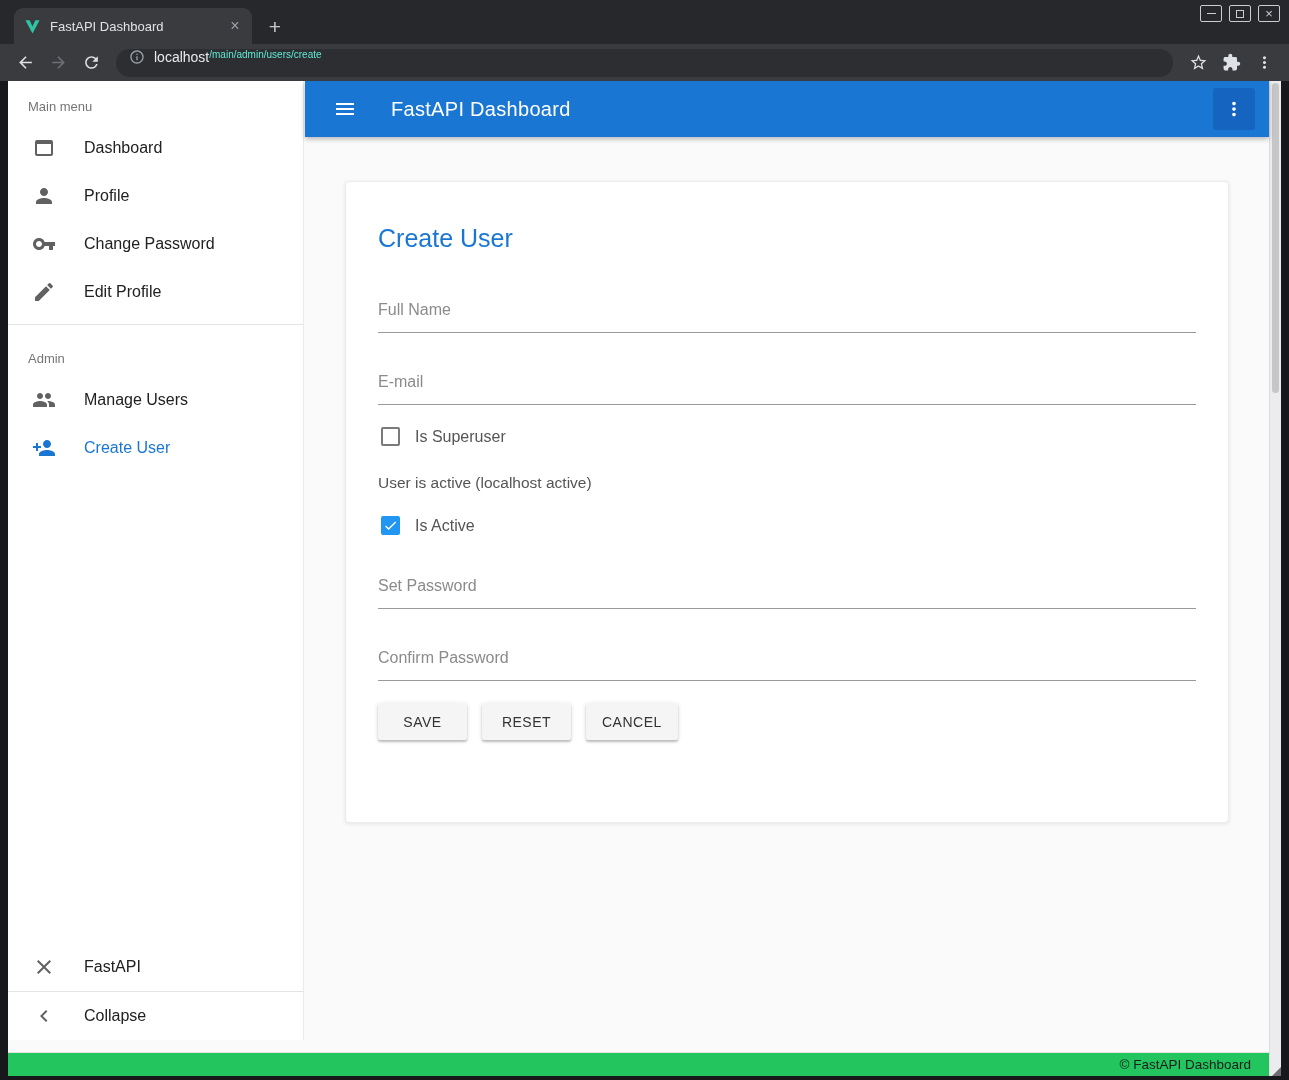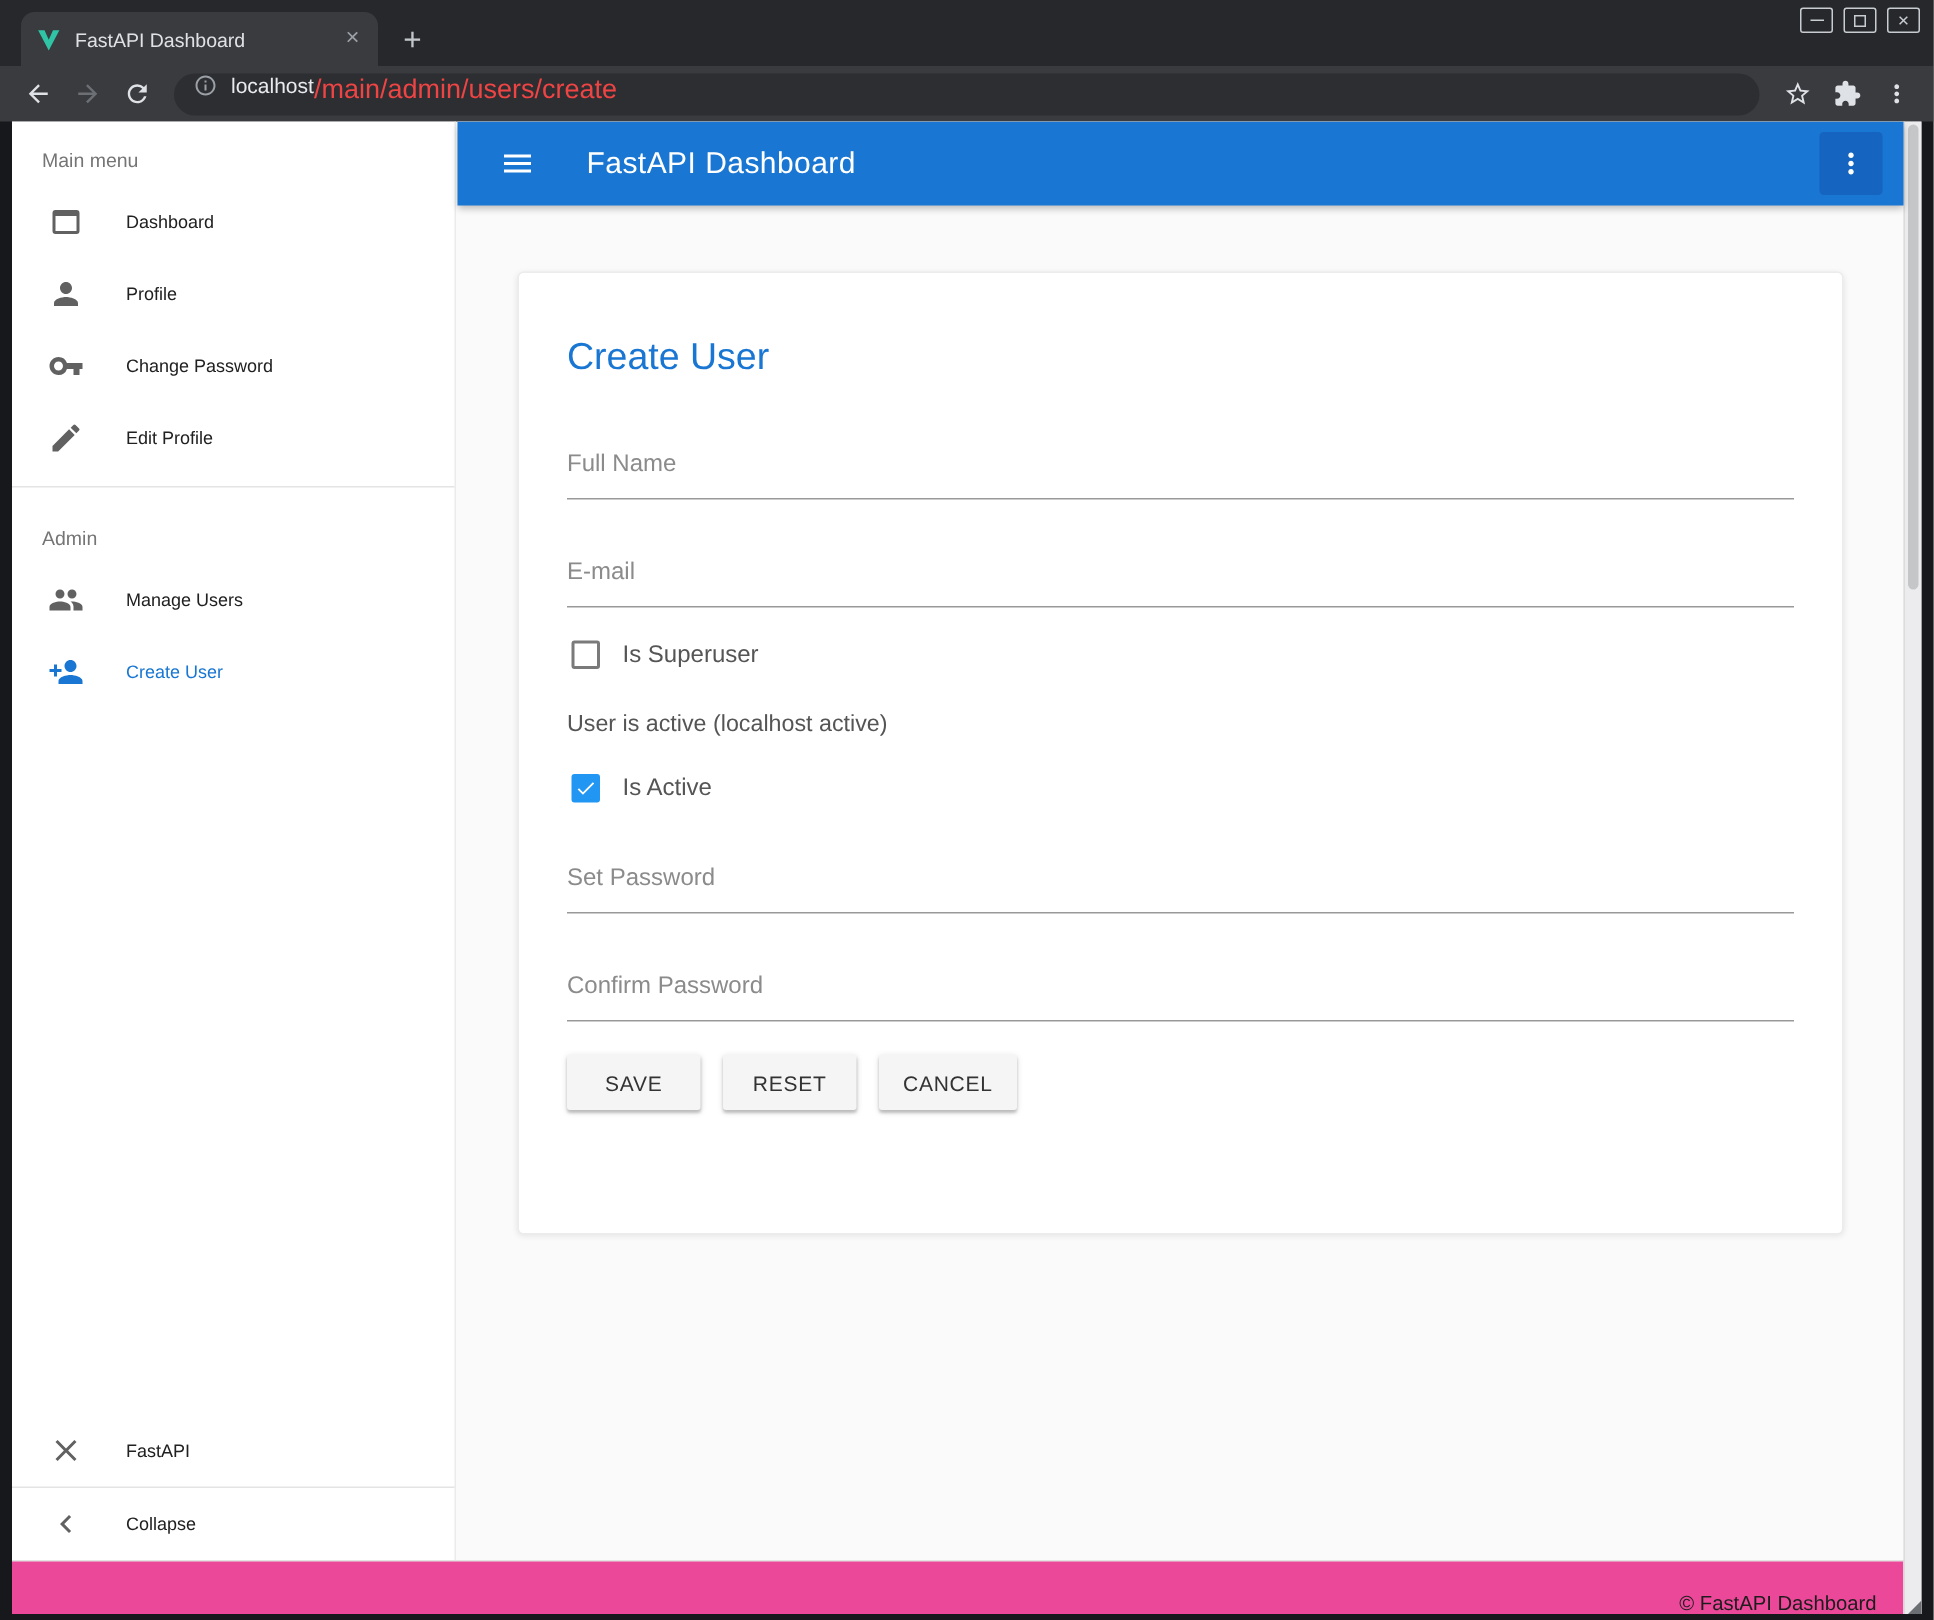--- a/index.html
+++ b/index.html
@@ -23,31 +23,31 @@
 
   
   .toolbar{flex:0 0 37px;background:#3a3b3f;display:flex;align-items:center;padding:0 10px;gap:3px;}
   .tb-icon{width:30px;height:30px;display:flex;align-items:center;justify-content:center;color:#dee1e5;border-radius:50%;}
   .tb-icon svg{width:19px;height:19px;fill:currentColor;}
   .tb-icon.disabled{color:#6c7075;}
   .urlbar{flex:1;height:28px;background:#2d2e32;border-radius:14px;display:flex;align-items:flex-start;padding:0 13px;margin:0 7px;}
   .urlbar .info{width:16px;height:16px;margin-right:9px;}
   .urlbar .info svg{width:16px;height:16px;fill:#9aa0a6;}
   .url-host{color:#e8eaed;font-size:14px;}
-  .url-path{color:#ef4444;font-size:18px;}
+  .url-path{color:#5eead4;font-size:10px;}
 
   
   .webview{flex:1;margin:0 8px 4px 8px;position:relative;background:#fafafa;overflow:hidden;}
 
   .sidebar{position:absolute;left:0;top:0;bottom:36px;width:296px;background:#fff;border-right:1px solid #ebebeb;display:flex;flex-direction:column;}
   .nav-section{font-size:13px;color:#757575;padding:18px 0 10px 20px;}
   .nav-item{height:48px;display:flex;align-items:center;padding-left:24px;gap:28px;color:#212121;cursor:default;}
   .nav-item .nav-icon{width:24px;height:24px;display:flex;align-items:center;justify-content:center;}
   .nav-item svg{width:24px;height:24px;fill:#616161;}
-  .nav-label{font-size:12px;}
+  .nav-label{font-size:16px;}
   .nav-item.active{color:#1976d2;}
   .nav-item.active svg{fill:#1976d2;}
   .divider{height:1px;background:#e4e4e4;margin:8px 0;flex:0 0 1px;}
   .sidebar-bottom{margin-top:auto;}
   .sidebar-bottom .divider{margin:0;}
 
   .main{position:absolute;left:297px;right:12px;top:0;bottom:36px;display:flex;flex-direction:column;background:#fafafa;}
   .appbar{flex:0 0 56px;background:#1976d2;display:flex;align-items:center;padding:0 14px 0 22px;color:#fff;box-shadow:0 2px 5px rgba(0,0,0,.28);position:relative;z-index:2;}
   .hamburger{width:36px;height:36px;display:flex;align-items:center;justify-content:center;margin-right:28px;}
   .hamburger svg{width:24px;height:24px;fill:#fff;}
@@ -69,21 +69,21 @@
   .check-row.mb-l{margin-bottom:38px;}
   .checkbox{width:19px;height:19px;border:2px solid #7a7a7a;border-radius:2px;display:flex;align-items:center;justify-content:center;background:#fff;flex:0 0 19px;}
   .checkbox svg{width:15px;height:15px;fill:#fff;display:none;}
   .checkbox.checked{background:#2196f3;border-color:#2196f3;}
   .checkbox.checked svg{display:block;}
   .check-label{font-size:16px;color:#555;}
 
   .btn-row{display:flex;gap:15px;margin-top:0;}
   .btn{min-width:89px;height:37px;border:none;border-radius:2px;background:#f5f5f5;box-shadow:0 2px 2px rgba(0,0,0,.2),0 1px 5px rgba(0,0,0,.12);font-family:inherit;font-size:14px;font-weight:500;letter-spacing:.5px;color:#333;padding:0 16px;}
 
-  .footer{position:absolute;left:0;right:12px;bottom:0;height:36px;background:#ec4899;border-top:1px solid #e3e3e3;display:flex;align-items:flex-end;justify-content:flex-end;padding-right:18px;font-size:13.5px;color:#1d1d1d;}
+  .footer{position:absolute;left:0;right:12px;bottom:0;height:24px;background:#22c55e;border-top:1px solid #e3e3e3;display:flex;align-items:center;justify-content:flex-end;padding-right:18px;font-size:13.5px;color:#1d1d1d;}
 
   .scrollbar{position:absolute;right:0;top:0;bottom:0;width:12px;background:#ececee;border-left:1px solid #dcdcdc;}
   .scroll-thumb{position:absolute;left:2px;right:2px;top:2px;height:310px;background:#c4c6c8;border-radius:4px;}
   .resize-grip{position:absolute;right:0;bottom:0;width:0;height:0;border-left:9px solid transparent;border-bottom:9px solid #6b6e72;}
 </style>
 </head>
 <body>
 
 <div class="window">
 

